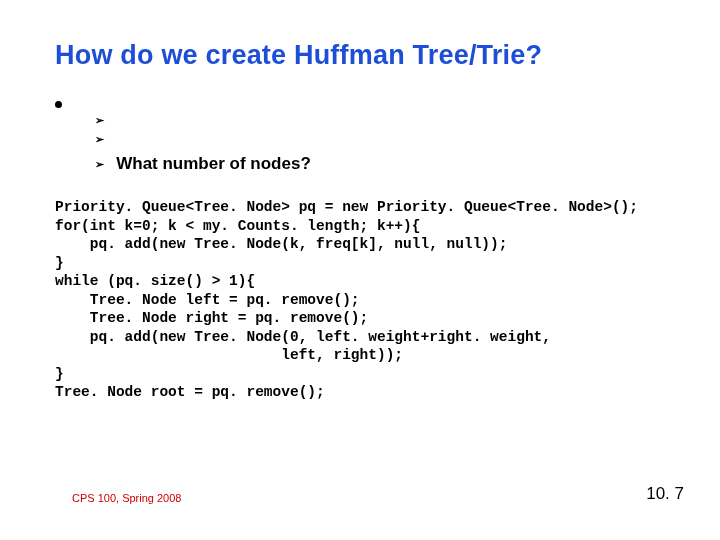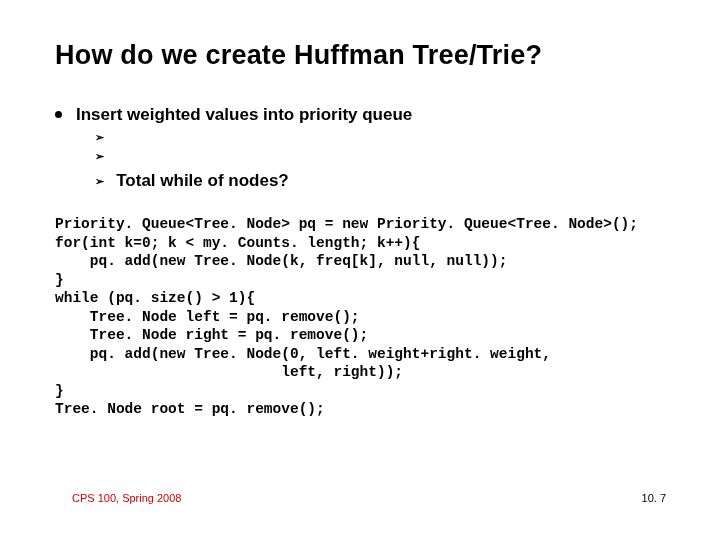--- a/index.html
+++ b/index.html
@@ -14,24 +14,24 @@
     box-sizing: border-box;
   }
   .slide {
     padding: 40px 50px 30px 55px;
     box-sizing: border-box;
     width: 100%;
     height: 100%;
     position: relative;
   }
   .title {
-    color: #000000;
+    color: #1d4ed8;
     font-size: 27px;
     font-weight: bold;
-    margin-bottom: 34px;
+    margin-bottom: 24px;
     letter-spacing: 0.2px;
   }
   .bullet-l1 {
     display: flex;
     align-items: flex-start;
     margin-bottom: 2px;
     font-size: 17px;
     font-weight: bold;
   }
   .bullet-l1 .dot {
@@ -69,50 +69,49 @@
   }
   .footer-left {
     position: absolute;
     left: 72px;
     bottom: 36px;
     color: #cc0000;
     font-size: 11px;
   }
   .footer-right {
     position: absolute;
-    right: 54px;
+    right: 36px;
     bottom: 36px;
     color: #000;
-    font-size: 11px;
+    font-size: 17px;
   }
 </style>
 </head>
 <body>
 
 <div class="slide">
 
   <div class="title">How do we create Huffman Tree/Trie?</div>
 
   <div class="bullet-l1">
     <span class="dot"></span>
-    <span>Insert weighted values into priority queue</span>
   </div>
   <div class="bullet-l2">
     <span class="tri">➢</span>
   </div>
   <div class="bullet-l2">
     <span class="tri">➢</span>
     <span></span>
   </div>
 
   <div class="spacer-sm"></div>
 
   <div class="bullet-l2">
     <span class="tri">➢</span>
-    <span>Total while of nodes?</span>
+    <span>What number of nodes?</span>
   </div>
 
   <div class="codeblock">Priority. Queue&lt;Tree. Node&gt; pq = new Priority. Queue&lt;Tree. Node&gt;();
 for(int k=0; k &lt; my. Counts. length; k++){
     pq. add(new Tree. Node(k, freq[k], null, null));
 }
 while (pq. size() &gt; 1){
     Tree. Node left = pq. remove();
     Tree. Node right = pq. remove();
     pq. add(new Tree. Node(0, left. weight+right. weight,

